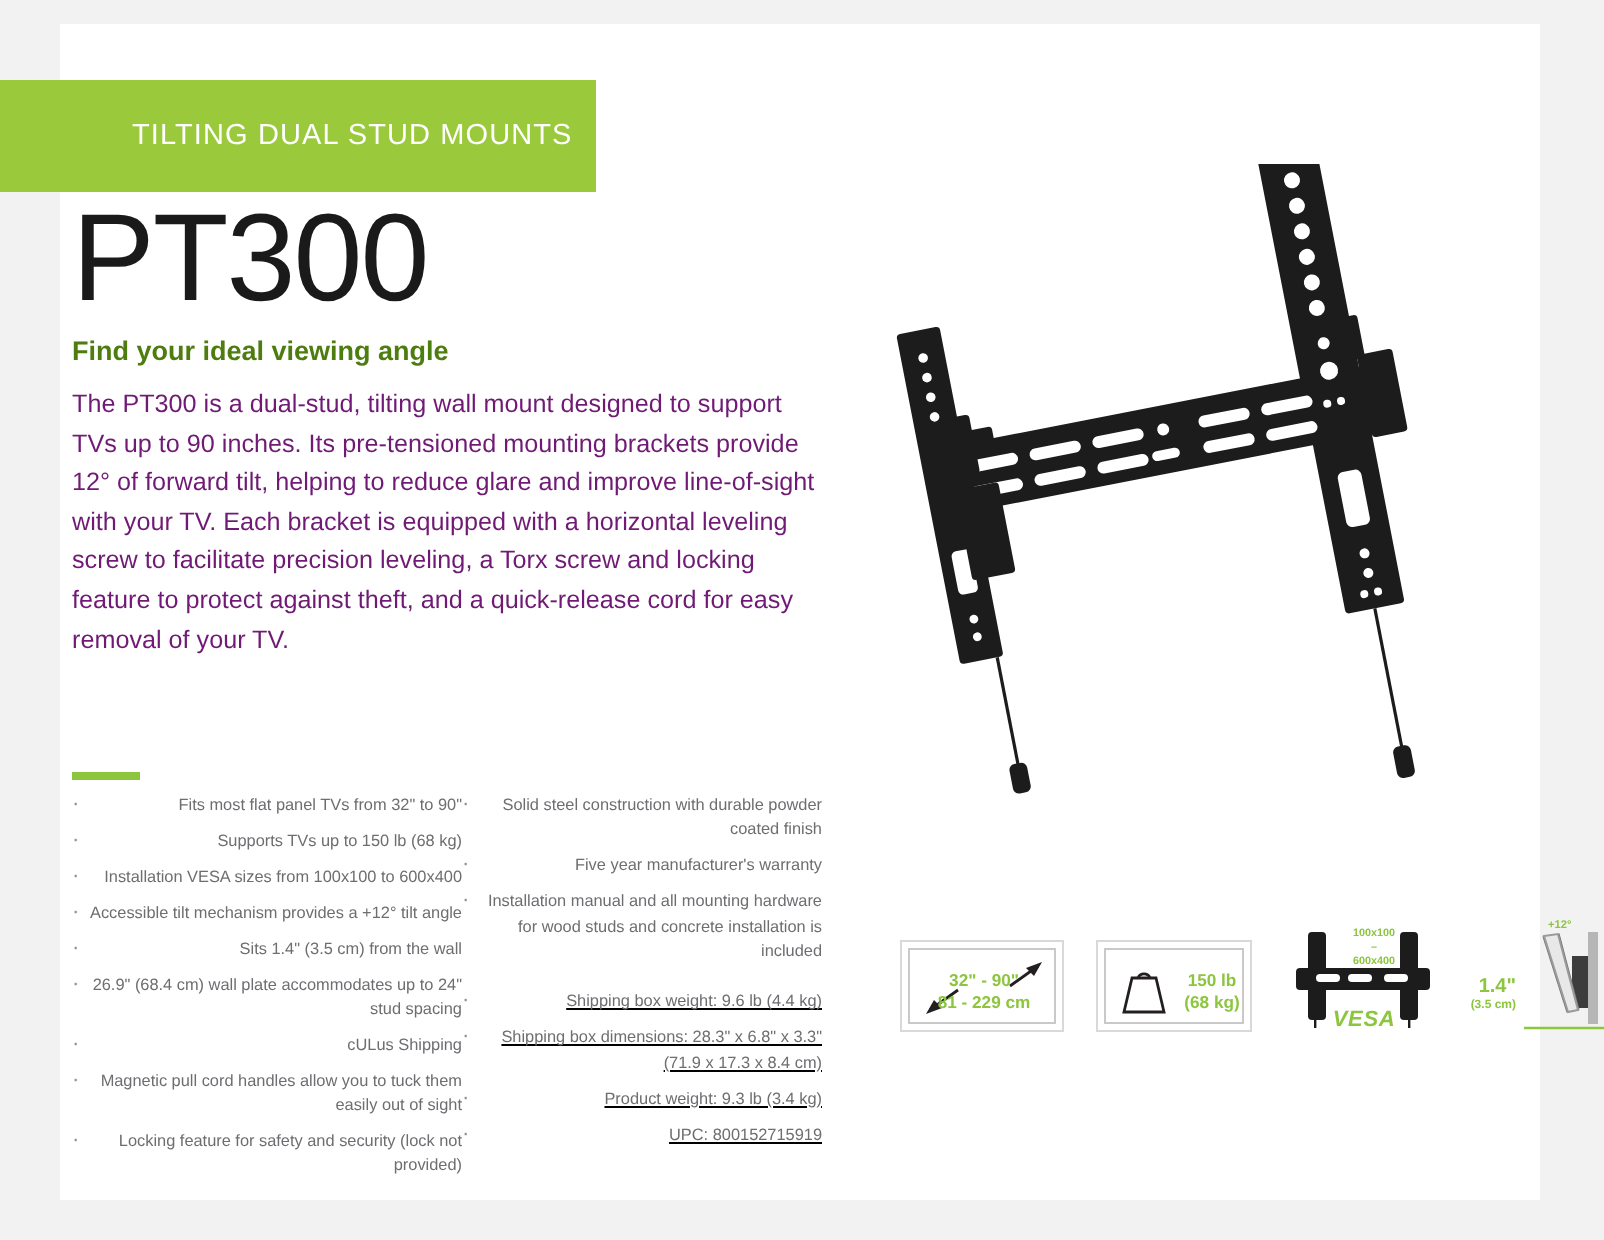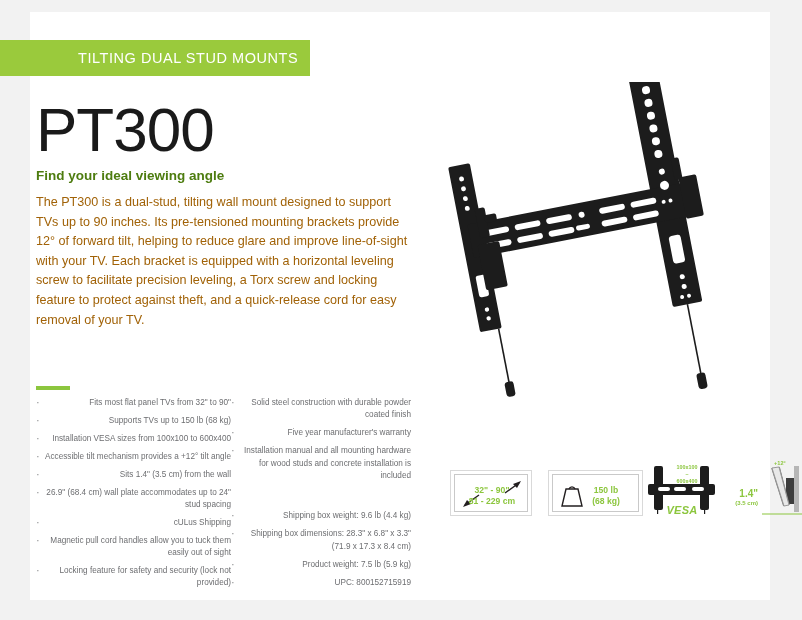--- a/index.html
+++ b/index.html
@@ -10,23 +10,23 @@
     overflow:hidden;
   }
   .page{
     position:absolute;left:30px;top:12px;
     width:740px;height:588px;
     background:#ffffff;
   }
   
   .banner{
     position:absolute;left:-30px;top:28px;
-    width:298px;height:36px;
+    width:298px;height:56px;
     background:#9aca3c;
-    display:flex;align-items:center;padding-left:12px;
+    display:flex;align-items:center;
   }
   .banner-text{
     margin-left:66px;
     color:#ffffff;
     font-size:14.5px;
     letter-spacing:.55px;
   }
   
   .left{
     position:absolute;left:6px;top:82px;width:390px;
@@ -39,21 +39,21 @@
     line-height:72px;
     margin:0 0 2px 0;
   }
   .subhead{
     color:#4d7c0f;
     font-size:13.5px;
     font-weight:bold;
     margin:0 0 10px 0;
   }
   .para{
-    color:#a16207;
+    color:#701a75;
     font-size:12.6px;
     line-height:19.6px;
     margin:0 0 13px 0;
     width:378px;
   }
   
   .features{
     position:absolute;left:6px;top:374px;width:390px;
   }
   .rule{
@@ -74,21 +74,21 @@
     line-height:12.4px;
     padding-left:9px;
     margin-bottom:5.5px;
     text-align:right;
   }
   li:before{
     content:"·";
     position:absolute;left:0;top:-1px;
     color:#8d8e90;font-size:11px;
   }
-  .group-gap{margin-top:28px;}
+  .group-gap{margin-top:13px;text-decoration:underline;}
   
   .photo{
     position:absolute;left:400px;top:70px;
     width:340px;height:350px;
   }
   
   .badges{
     position:absolute;left:390px;top:440px;
     width:350px;height:75px;
   }
@@ -220,21 +220,21 @@
       </div>
       <div class="col right">
         <ul id="right-list-1">
             <li>Solid steel construction with durable powder coated finish</li>
             <li>Five year manufacturer's warranty</li>
             <li>Installation manual and all mounting hardware for wood studs and concrete installation is included</li>
           </ul>
         <ul class="group-gap" id="right-list-2">
             <li>Shipping box weight: 9.6 lb (4.4 kg)</li>
             <li>Shipping box dimensions: 28.3" x 6.8" x 3.3" (71.9 x 17.3 x 8.4 cm)</li>
-            <li>Product weight: 7.5 lb (5.9 kg)</li>
+            <li>Product weight: 9.3 lb (3.4 kg)</li>
             <li>UPC: 800152715919</li>
           </ul>
       </div>
     </div>
   </div>
 
   <div class="badges">
 
     <div class="badge-box" style="left:30px;top:18px;width:82px;height:46px;">
       <div class="badge-inner"></div>
@@ -243,21 +243,21 @@
         <polygon points="4,30 12,27 8,23" fill="#231f20"></polygon>
         <line x1="60" y1="6" x2="46" y2="16" stroke="#231f20" stroke-width="1.4"></line>
         <polygon points="62,4 54,7 58,11" fill="#231f20"></polygon>
       </svg>
       <div class="green-t" style="position:absolute;left:0;top:14px;width:82px;">
         <div>32" - 90"</div>
         <div>81 - 229 cm</div>
       </div>
     </div>
 
-    <div class="badge-box" style="left:128px;top:18px;width:95px;height:46px;">
+    <div class="badge-box" style="left:128px;top:18px;width:78px;height:46px;">
       <div class="badge-inner"></div>
       <svg style="position:absolute;left:10px;top:9px;" width="26" height="28" viewBox="0 0 26 28">
         <path d="M7 9 L19 9 L23 26 L3 26 Z" fill="none" stroke="#231f20" stroke-width="1.4"></path>
         <path d="M10 9 A3.2 3.2 0 0 1 16 9" fill="none" stroke="#231f20" stroke-width="1.4"></path>
       </svg>
       <div class="green-t" style="position:absolute;left:38px;top:14px;width:38px;">
         <div>150 lb</div>
         <div>(68 kg)</div>
       </div>
     </div>

